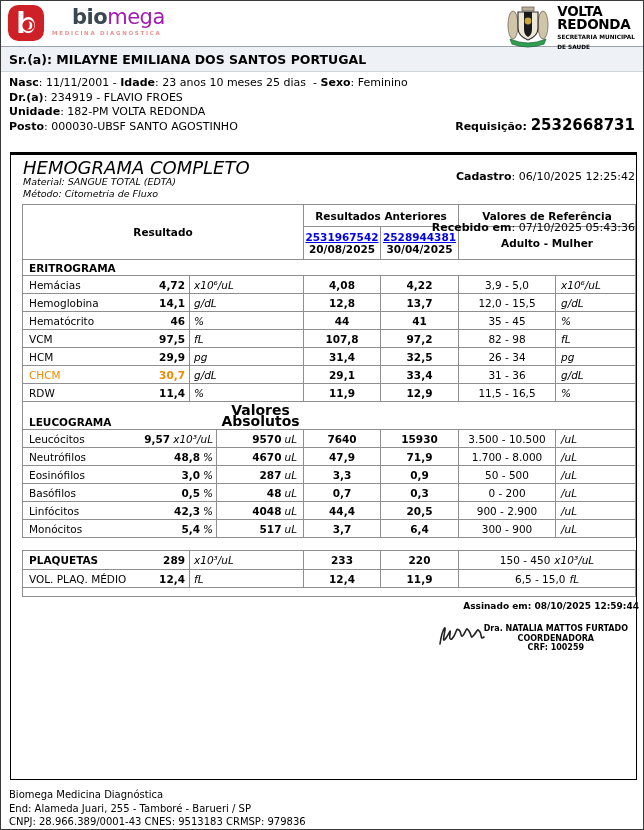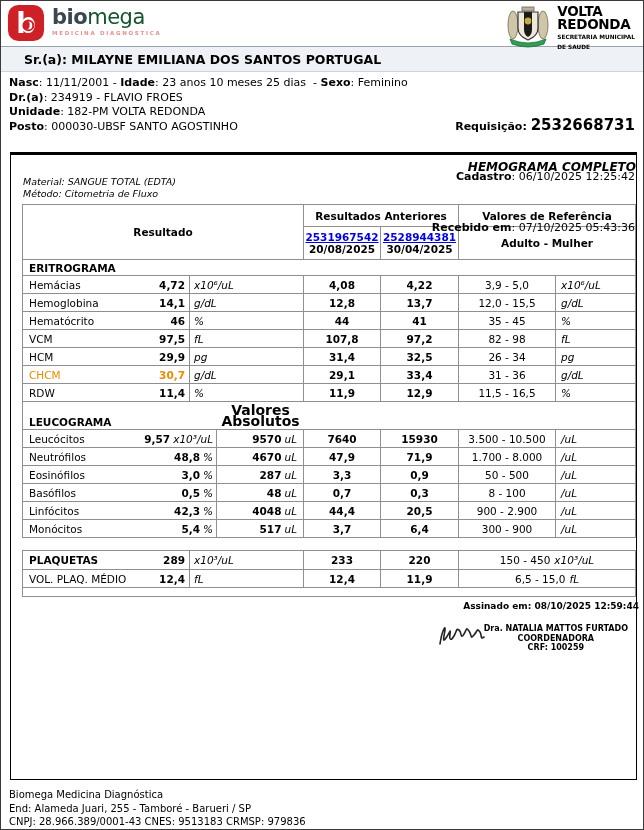--- a/index.html
+++ b/index.html
@@ -7,42 +7,42 @@
     width:644px;height:830px;margin:0 auto;background:#fff;
     border:1px solid #3a3a3a;box-sizing:border-box;overflow:hidden;
     font-family:"DejaVu Sans","Liberation Sans",sans-serif;color:#000;position:relative;
   }
   
   .topbar{height:45px;display:flex;justify-content:space-between;align-items:flex-start;padding:3px 8px 0 6px;box-sizing:border-box;}
   .bio-logo{display:flex;gap:7px;align-items:flex-start;}
   .bio-badge{width:38px;height:38px;flex:none;}
   .bio-word{padding-top:3px;}
   .bio-line{font-size:21px;line-height:21px;color:#3a4750;letter-spacing:-0.5px;}
-  .bio-bio{font-weight:bold;}
-  .bio-mega{font-weight:normal;color:#14532d;}
+  .bio-bio{font-weight:bold;margin-left:20px;}
+  .bio-mega{font-weight:normal;color:#a21caf;}
   .bio-tag{font-size:5.5px;font-weight:bold;color:#e8908e;letter-spacing:1.7px;margin-top:2px;}
   .vr{display:flex;gap:6px;align-items:flex-start;padding-top:1px;}
   .vr-crest{width:46px;height:44px;flex:none;}
   .vr-name{font-size:13.5px;font-weight:800;line-height:13px;letter-spacing:-0.3px;}
   .vr-sub{font-size:5.8px;font-weight:bold;line-height:6.5px;margin-top:3px;}
   
   .patient-bar{height:26px;line-height:25px;background:#eef2f7;border-top:1px solid #9aa4ae;border-bottom:1px solid #ccd4dc;
-    font-weight:bold;font-size:12.5px;padding-left:23px;box-sizing:border-box;}
+    font-weight:bold;font-size:12.5px;padding-left:8px;box-sizing:border-box;}
   
   .pinfo{position:relative;height:72px;font-size:11px;padding:4px 0 0 8px;box-sizing:border-box;}
   .pline{line-height:14.5px;white-space:pre;}
   .b{font-weight:bold;}
   .pright{position:absolute;top:20px;right:8px;text-align:right;white-space:pre;}
   .req-num{font-size:15px;font-weight:bold;}
   .cad-line{margin-top:9px;}
   .rec-line{margin-top:11px;}
   
   .report{margin:8px 6px 0 9px;height:628px;border:1px solid #000;border-top:3px solid #000;box-sizing:border-box;}
   .exam-head{padding:4px 0 0 12px;}
-  .exam-title{font-size:12px;font-weight:bold;font-style:italic;line-height:17px;text-align:right;}
+  .exam-title{font-size:18px;font-weight:normal;font-style:italic;line-height:17px;}
   .exam-sub{font-size:9.5px;font-style:italic;line-height:11.5px;}
   
   .tbl{margin:5px 0 0 11px;width:614px;font-size:10.5px;box-sizing:border-box;}
   .gridbox{border:1px solid #8f8f8f;box-sizing:border-box;}
   .mainhdr{display:grid;grid-template-columns:281px 77px 78px 176px;grid-template-rows:22px 32px;}
   .mh{display:flex;align-items:center;justify-content:center;font-weight:bold;box-sizing:border-box;}
   .h-res{grid-area:1/1/3/2;border-right:1px solid #8f8f8f;}
   .h-ant{grid-area:1/2/2/4;border-right:1px solid #8f8f8f;border-bottom:1px solid #8f8f8f;}
   .h-ref{grid-area:1/4/2/5;border-bottom:1px solid #8f8f8f;}
   .h-p1{grid-area:2/2/3/3;border-right:1px solid #8f8f8f;flex-direction:column;line-height:12px;}
@@ -300,21 +300,21 @@
                 <span class="val">0,5</span>
                 <span class="u">%</span>
               </span>
             </div>
           <div class="c cabs bR">
               <span class="val">48</span>
               <span style="font-style:italic">uL</span>
             </div>
           <div class="c cp1 bR">0,7</div>
           <div class="c cp2 bR">0,3</div>
-          <div class="c cref bR">8 - 100</div>
+          <div class="c cref bR">0 - 200</div>
           <div class="c crunit">/uL</div>
         </div>
         <div class="trow">
           <div class="c lv2 bR">
               <span>Linfócitos</span>
               <span class="vg">
                 <span class="val">42,3</span>
                 <span class="u">%</span>
               </span>
             </div>

